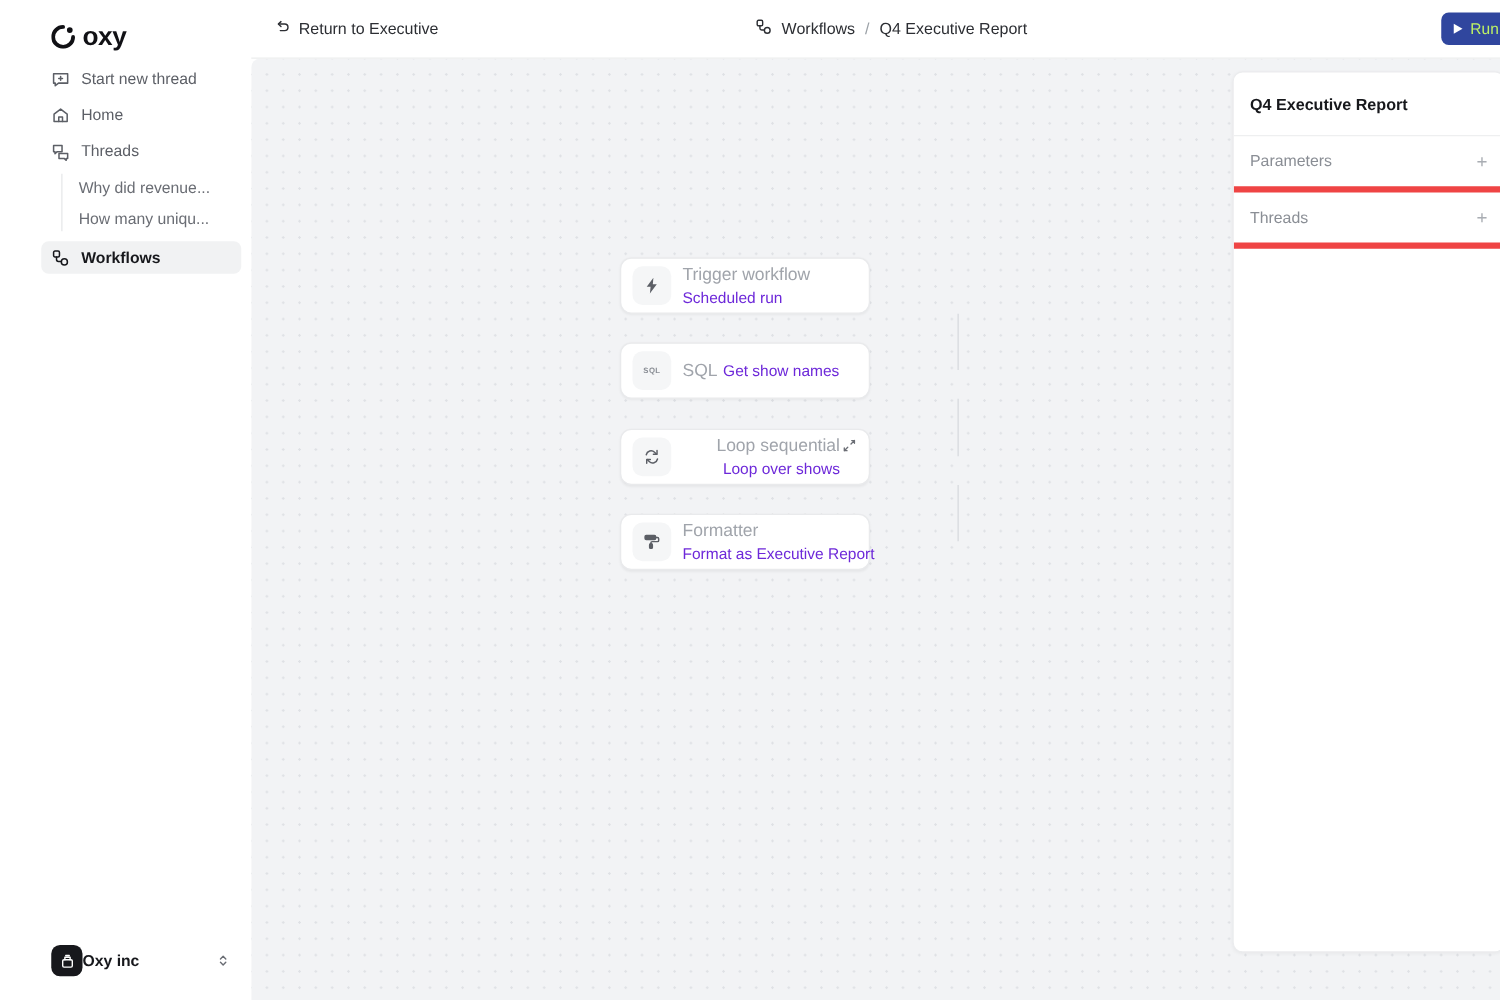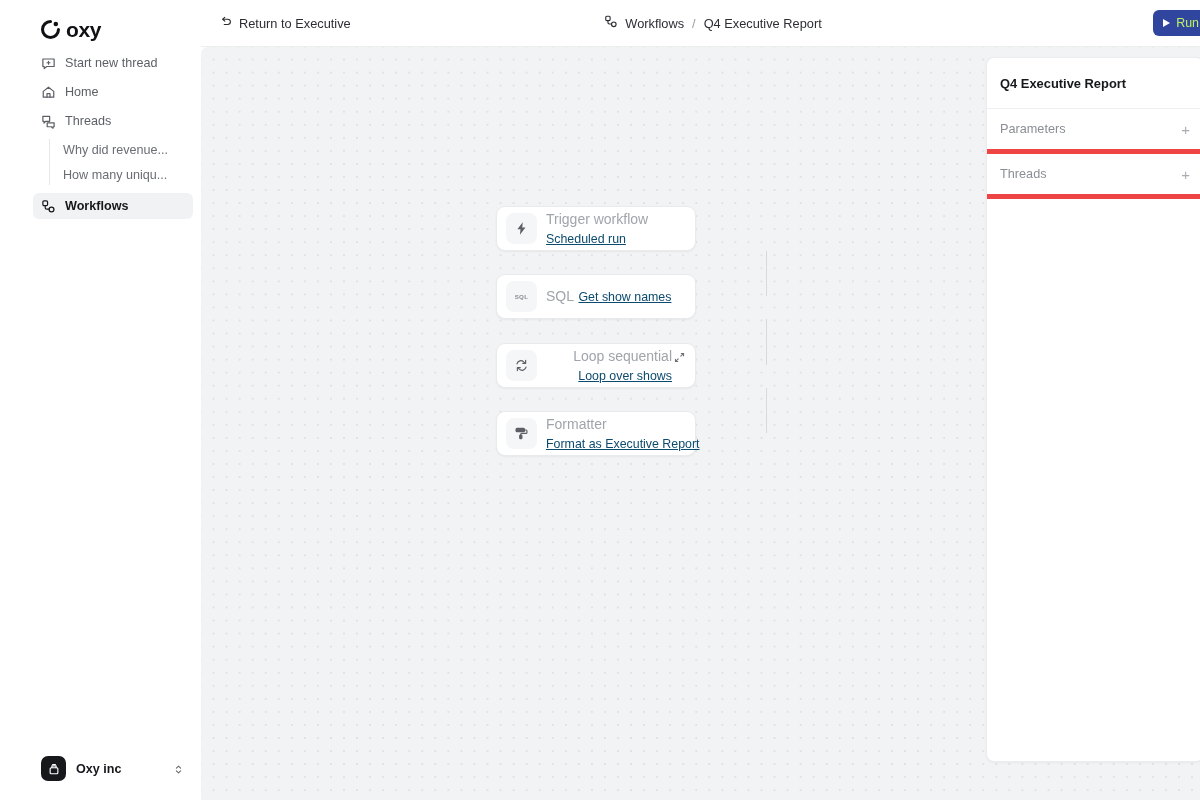--- a/index.html
+++ b/index.html
@@ -46,21 +46,21 @@
     width: 1px; background: #e6e7e9;
   }
   .nav-sub {
     display: flex; align-items: center;
     height: 25px; padding-left: 22px; border-radius: 6px;
     color: #6a6d74; font-size: 12.6px; cursor: pointer;
     white-space: nowrap; overflow: hidden;
   }
   .sidebar-spacer { flex: 1 1 auto; }
   .org {
-    display: flex; align-items: center; gap: 10px;
+    display: flex; align-items: center; 
     margin: 0 8px 18px 8px; padding: 6px 8px; border-radius: 8px; cursor: pointer;
   }
   .org-avatar {
     width: 25px; height: 25px; border-radius: 7px; background: #17181c;
     display: flex; align-items: center; justify-content: center; flex:0 0 25px;
   }
   .org-name { font-size: 12.6px; color: #17181c; font-weight: 600; flex: 1 1 auto; }
   .org-chev { width: 13px; height: 13px; flex:0 0 13px; }
 
   
@@ -138,22 +138,22 @@
     display: flex; align-items: center; justify-content: center;
     margin-right: 9px;
   }
   .node-ico .sqltxt { font-size: 6.2px; color: #8b8f96; font-weight: 700; letter-spacing: .3px; }
   .node-txt { flex: 1 1 auto; min-width: 0; }
   .node-kind {
     font-size: 14px; color: #a0a4ab; line-height: 1.25; margin-bottom: 1px;
     white-space: nowrap; overflow: hidden; text-overflow: ellipsis;
   }
   .node-title {
-    font-size: 12.4px; color: #0c4a6e; line-height: 1.2; font-weight: 500;
-    white-space: nowrap; overflow: hidden; text-overflow: ellipsis; text-decoration: underline;
+    font-size: 12.4px; color: #6d28d9; line-height: 1.2; font-weight: 500;
+    white-space: nowrap; overflow: hidden; text-overflow: ellipsis;
   }
   .node-expand { flex: 0 0 14px; align-self: flex-start; margin-top: 6px; cursor: pointer; }
 
   
   #rpanel {
     position: absolute; right: 21px; top: 57px;
     width: 218px; height: 705px;
     background: #ffffff;
     border: 1px solid #ebecee;
     border-radius: 8px;

